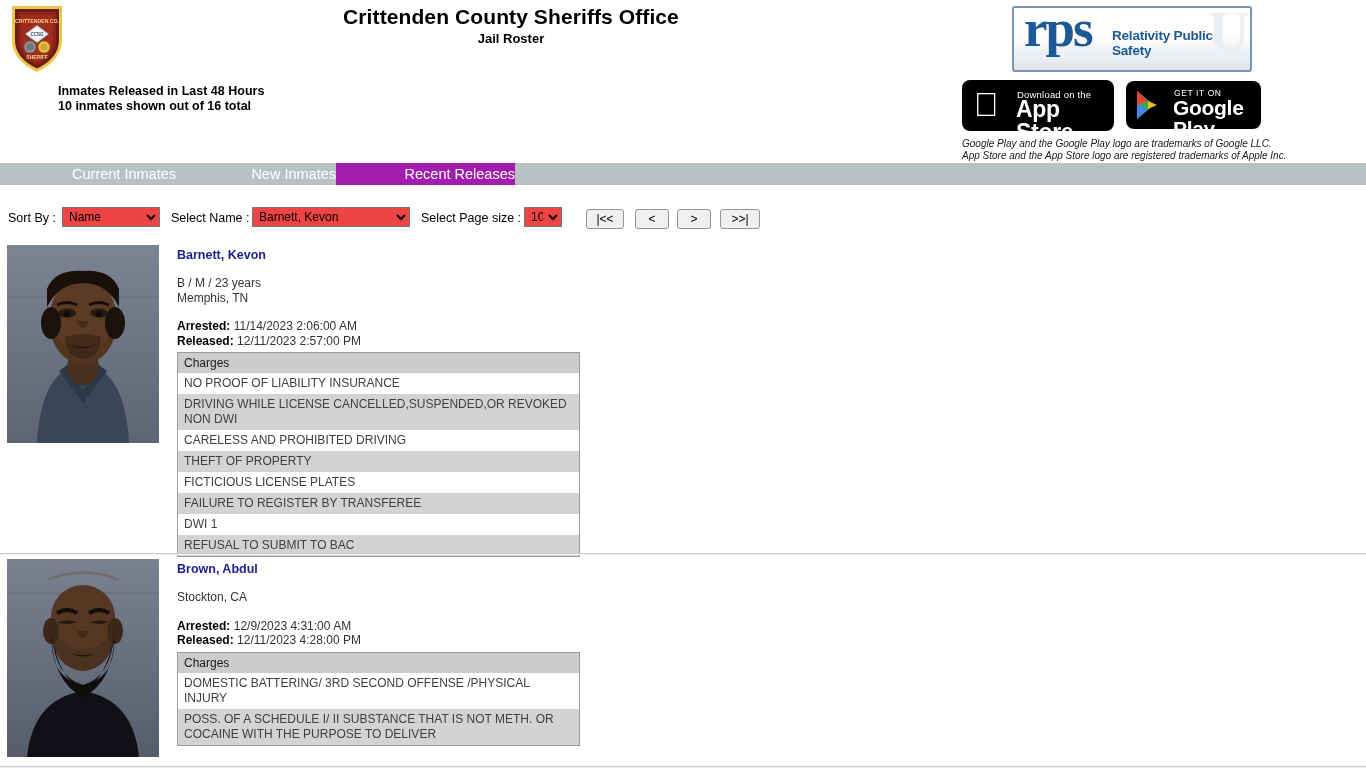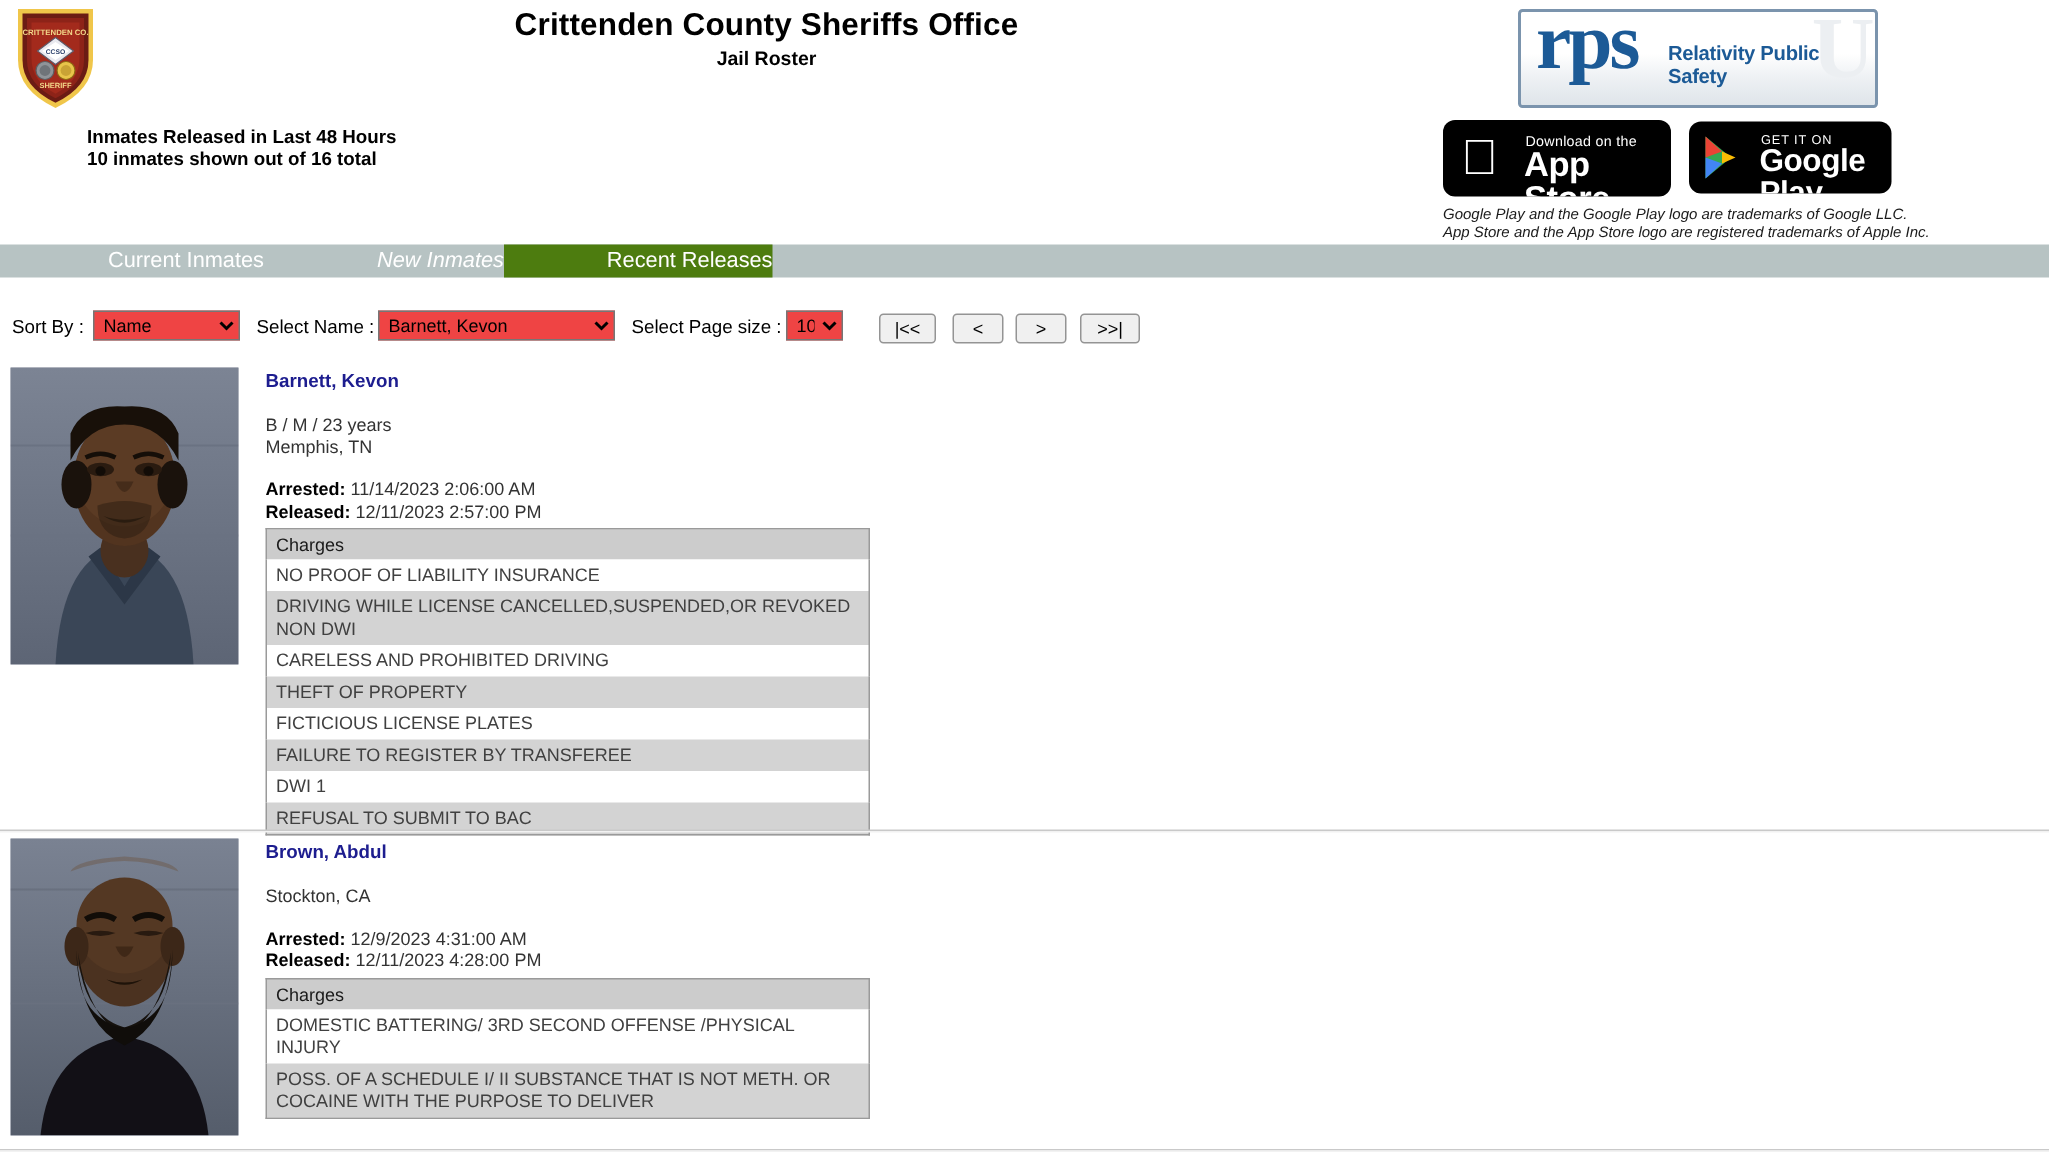--- a/index.html
+++ b/index.html
@@ -181,22 +181,22 @@
     top: 0;
     height: 22px;
     line-height: 22px;
     text-align: right;
     font-size: 14.5px;
     color: #ffffff;
     cursor: pointer;
     white-space: nowrap;
   }
   .tab-1 { left: 8px;   width: 168px; }
-  .tab-2 { left: 176px; width: 160px; font-style: italic; }
-  .tab-3 { left: 336px; width: 179px; background: #4d7c0f; }
+  .tab-2 { left: 176px; width: 160px; }
+  .tab-3 { left: 336px; width: 179px; background: #a21caf; }
 
   
   .controls {
     position: absolute;
     left: 0;
     top: 207px;
     width: 1142px;
     height: 26px;
     font-size: 12.5px;
     color: #000;

